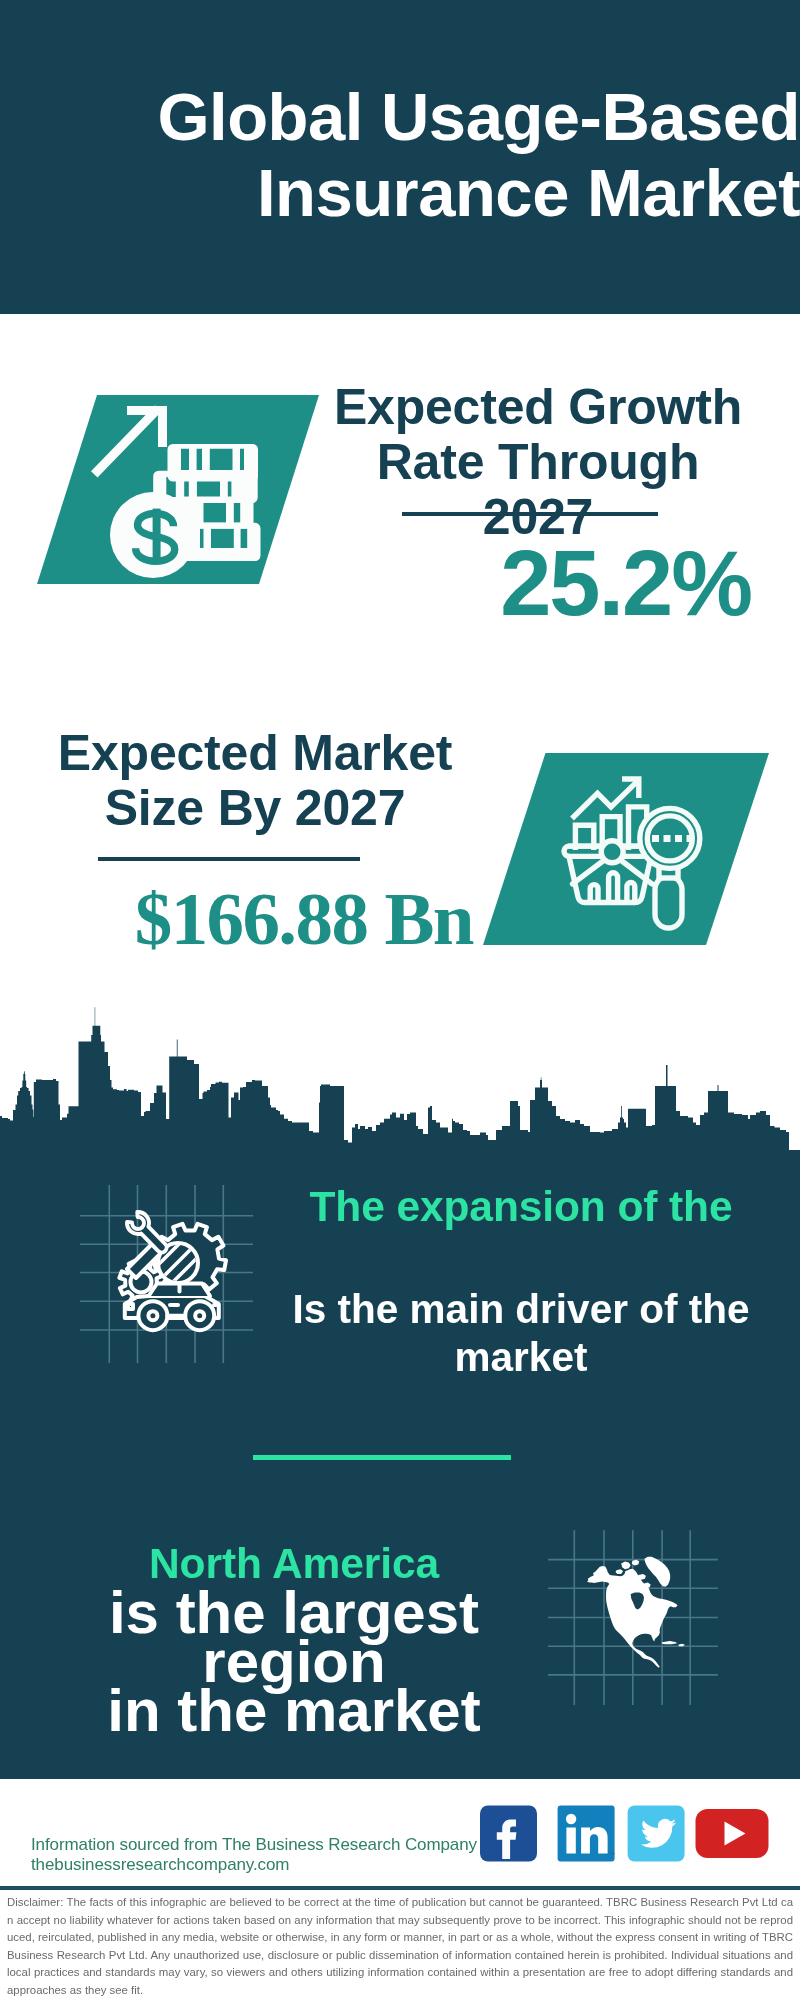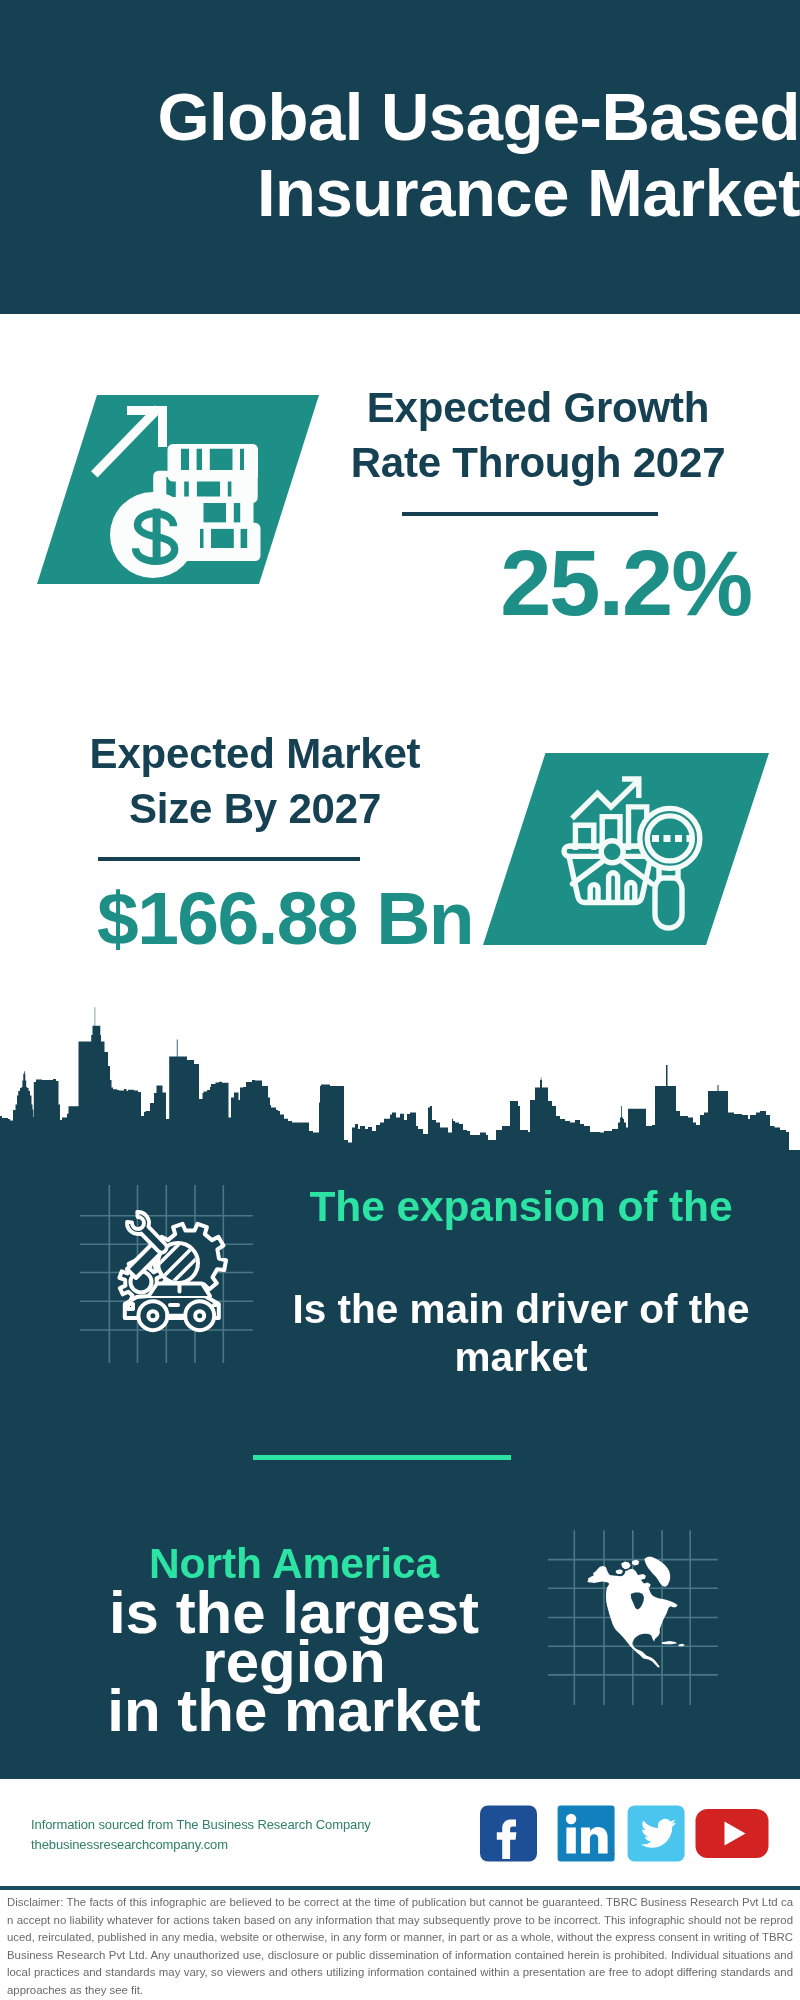--- a/index.html
+++ b/index.html
@@ -12,40 +12,40 @@
   .band-header{position:absolute;left:0;top:0;width:800px;height:314px;background:#164152;}
   .title{position:absolute;left:0;top:79px;width:800px;text-align:right;
          color:#ffffff;font-weight:bold;font-size:67px;line-height:75.5px;
          letter-spacing:-0.5px;}
 
   
   .para{position:absolute;}
   .para svg{display:block;}
 
   .stat-title{position:absolute;text-align:center;color:#164152;
-              font-weight:bold;font-size:42px;line-height:55px;letter-spacing:-0.2px;}
+              font-weight:bold;font-size:50px;line-height:55px;letter-spacing:-0.2px;}
   .stat-rule{position:absolute;height:4px;background:#164152;}
   .stat-value{position:absolute;text-align:right;color:#1d8f87;
               font-weight:bold;font-size:92px;line-height:92px;letter-spacing:-2px;}
 
   
   .band-dark{position:absolute;left:0;top:1150px;width:800px;height:629px;background:#164152;}
   .skyline{position:absolute;left:0;top:1005px;width:800px;height:153px;}
   .skyline svg{display:block;}
 
   .grid-ic{position:absolute;}
   .dk-head{position:absolute;color:#2ce3a3;font-weight:bold;font-size:42.5px;
            line-height:51px;text-align:center;letter-spacing:-0.1px;}
   .dk-sub{position:absolute;color:#ffffff;font-weight:bold;font-size:40.5px;
           line-height:48px;text-align:center;letter-spacing:0px;}
   .sep{position:absolute;height:5px;background:#2ce3a3;}
 
   
   .band-foot{position:absolute;left:0;top:1779px;width:800px;height:108px;background:#fff;}
-  .src-text{position:absolute;color:#2f8064;font-size:13px;line-height:20.4px;letter-spacing:-0.1px;}
+  .src-text{position:absolute;color:#2f8064;font-size:17px;line-height:20.4px;letter-spacing:-0.1px;margin-top:20px;}
   .foot-rule{position:absolute;left:0;top:1886px;width:800px;height:4px;background:#1d4d5e;}
   .disclaim{position:absolute;left:7px;top:1894px;width:786px;color:#6a6a6a;
             font-size:11.4px;line-height:17.5px;text-align:justify;
             word-break:break-all;letter-spacing:0px;}
 </style>
 </head>
 <body>
 
 <div class="page">
 
@@ -133,21 +133,21 @@
         <rect x="192" y="82" width="7" height="7"></rect>
         <rect x="203.5" y="82" width="7" height="7"></rect>
       </g>
     </svg>
   </div>
   <div class="stat-title" style="left:35px;top:726px;width:440px;">
     <div>Expected Market</div>
     <div>Size By 2027</div>
   </div>
   <div class="stat-rule" style="left:98px;top:857px;width:262px;"></div>
-  <div class="stat-value" style="left:33px;top:881px;width:440px;font-size:75px;line-height:75px;letter-spacing:-1.6px;">$166.88 Bn</div>
+  <div class="stat-value" style="left:33px;top:881px;width:440px;font-size:75px;line-height:75px;letter-spacing:-1.6px;font-family:Liberation Serif, serif;">$166.88 Bn</div>
 
   <div class="band-dark"></div>
   <div class="skyline">
     <svg width="800" height="153" viewBox="0 0 800 153">
       <path d="M0,153 L0,111 L2,111 L2,113 L8,113 L8,114 L10,114 L10,115.6 L13,115.6 L13,105 L15.5,105 L15.5,99.5 L17,99.5 L17,90.6 L18.2,90.6 L18.2,86 L20,86 L20,83 L21.5,83 L21.5,82 L22.4,82 L22.4,75.6 L23.3,75.6 L23.3,69 L23.9,69 L23.9,66.9 L24.3,66.9 L24.3,66 L24.8,66 L24.8,69 L25.3,69 L25.3,75.6 L26.2,75.6 L26.2,82 L27.1,82 L27.1,83 L28.6,83 L28.6,86 L30,86 L30,90.6 L31.5,90.6 L31.5,99.5 L32.5,99.5 L32.5,104.4 L33.3,104.4 L33.3,111.9 L33.8,111.9 L33.8,77 L36,77 L36,74.4 L42,74.4 L42,75 L53,75 L53,74 L56,74 L56,76 L58.5,76 L58.5,99.4 L60,99.4 L60,115 L62,115 L62,112.5 L67,112.5 L67,108.7 L68.5,108.7 L68.5,101.2 L78.5,101.2 L78.5,36.5 L91.2,36.5 L91.2,30 L92.5,30 L92.5,20.7 L94.7,20.7 L94.7,2.2 L95.2,2.2 L95.2,20.7 L95.8,20.7 L95.8,20.7 L100.3,20.7 L100.3,30 L101,30 L101,36.5 L104.5,36.5 L104.5,47 L108,47 L108,61 L110,61 L110,75 L111.5,75 L111.5,82.5 L113,82.5 L113,84.3 L117,84.3 L117,85 L119,85 L119,85.5 L124,85.5 L124,84 L126.5,84 L126.5,86 L128,86 L128,84.8 L134,84.8 L134,85.6 L138,85.6 L138,87 L141,87 L141,111 L144,111 L144,107 L145.5,107 L145.5,106 L150,106 L150,98 L154,98 L154,88 L156.5,88 L156.5,80.5 L162.5,80.5 L162.5,87.5 L166,87.5 L166,114 L169.2,114 L169.2,51.5 L176.8,51.5 L176.8,34.5 L177.6,34.5 L177.6,51.5 L187,51.5 L187,55 L194,55 L194,59 L199,59 L199,94 L202.5,94 L202.5,88 L203.5,88 L203.5,86.5 L207,86.5 L207,85 L210,85 L210,82 L211,82 L211,79 L215.5,79 L215.5,77.5 L219,77.5 L219,76.8 L222,76.8 L222,77.8 L228.5,77.8 L228.5,112.5 L231,112.5 L231,92.5 L234,92.5 L234,87.5 L238.5,87.5 L238.5,95 L240,95 L240,82.5 L243,82.5 L243,82 L246,82 L246,77 L252,77 L252,75 L255,75 L255,75.5 L262,75.5 L262,81 L268,81 L268,92.5 L270,92.5 L270,100 L271,100 L271,102.5 L276,102.5 L276,105 L278,105 L278,106 L280,106 L280,109.5 L284,109.5 L284,113.8 L288,113.8 L288,116 L292,116 L292,117.5 L309,117.5 L309,126 L313,126 L313,127.5 L319,127.5 L319,97.5 L320,97.5 L320,81 L321,81 L321,79.5 L330,79.5 L330,81 L344,81 L344,135 L348,135 L348,137.5 L352,137.5 L352,122.5 L355,122.5 L355,119 L358,119 L358,124 L360,124 L360,121 L365,121 L365,124 L368,124 L368,122 L372,122 L372,126 L376,126 L376,120 L380,120 L380,117.5 L384,117.5 L384,113.8 L390,113.8 L390,109.5 L392,109.5 L392,107.5 L396,107.5 L396,112.5 L400,112.5 L400,108.8 L404,108.8 L404,115 L407,115 L407,109 L410,109 L410,107.5 L416,107.5 L416,121 L418,121 L418,124 L423,124 L423,129 L428,129 L428,102.5 L430,102.5 L430,101 L432,101 L432,115 L436,115 L436,117.5 L440,117.5 L440,122.5 L448,122.5 L448,127.5 L452,127.5 L452,113.8 L453,113.8 L453,116 L455,116 L455,117.5 L459,117.5 L459,119 L463,119 L463,125 L467,125 L467,126 L470,126 L470,130 L480,130 L480,127.5 L486,127.5 L486,130 L488,130 L488,135 L496,135 L496,125 L502,125 L502,121 L510,121 L510,96 L518,96 L518,101 L520,101 L520,125 L528,125 L528,127 L530,127 L530,95 L535,95 L535,82.5 L540,82.5 L540,75 L540.8,75 L540.8,72.5 L541.4,72.5 L541.4,75 L542,75 L542,82.5 L548,82.5 L548,96 L552,96 L552,101 L556,101 L556,111 L560,111 L560,114 L565,114 L565,116 L570,116 L570,117.5 L575,117.5 L575,115 L580,115 L580,119 L584,119 L584,121 L590,121 L590,127 L600,127 L600,127.5 L604,127.5 L604,126 L612,126 L612,124 L618,124 L618,117.5 L620,117.5 L620,112.5 L621.2,112.5 L621.2,101 L622,101 L622,112.5 L623,112.5 L623,114 L624,114 L624,117.5 L626,117.5 L626,122.5 L628,122.5 L628,103.8 L646,103.8 L646,121 L652,121 L652,120 L655,120 L655,81 L666,81 L666,60 L667.5,60 L667.5,81 L676,81 L676,106 L680,106 L680,111 L688,111 L688,112.5 L693,112.5 L693,117.5 L696,117.5 L696,120 L700,120 L700,110 L704,110 L704,107.5 L708,107.5 L708,86 L717.5,86 L717.5,80 L718.5,80 L718.5,86 L728,86 L728,107.5 L734,107.5 L734,109 L742,109 L742,110 L748,110 L748,114 L750,114 L750,110 L756,110 L756,107.5 L760,107.5 L760,106 L766,106 L766,110 L770,110 L770,121 L774.5,121 L774.5,122.5 L780,122.5 L780,125 L786,125 L786,127 L789,127 L789,149 L800,149 L800,153Z" fill="#164152"></path>
     </svg>
   </div>
 
   <div class="grid-ic" style="left:78px;top:1183px;">
     <svg width="178" height="182" viewBox="0 0 178 182">

